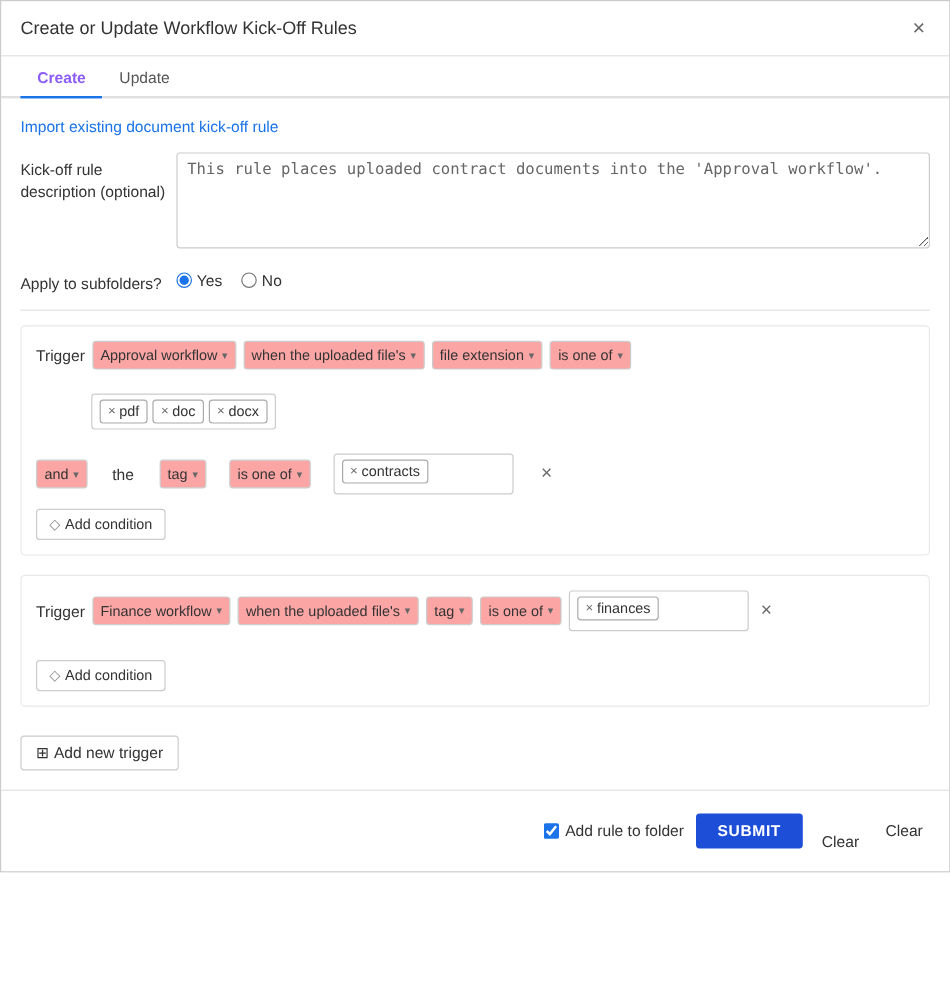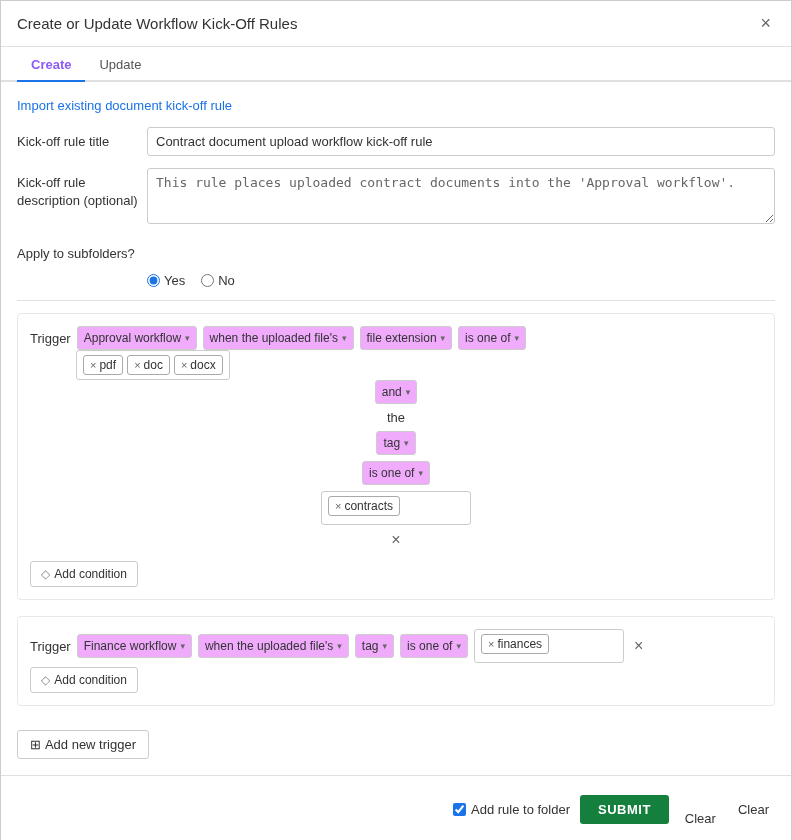--- a/index.html
+++ b/index.html
@@ -18,53 +18,53 @@
     .modal-body { padding: 16px; }
 
     .import-link { color: #1a73e8; font-size: 13px; cursor: pointer; text-decoration: none; display: inline-block; margin-bottom: 14px; }
 
     .form-row { display: flex; align-items: flex-start; margin-bottom: 12px; }
     .form-label { width: 130px; min-width: 130px; font-size: 13px; color: #333; padding-top: 6px; line-height: 1.4; }
     .form-control-wrap { flex: 1; }
 
     .text-input { width: 100%; border: 1px solid #ccc; border-radius: 3px; padding: 6px 8px; font-size: 13px; color: #333; outline: none; }
 
-    .textarea-input { width: 100%; border: 1px solid #ccc; border-radius: 3px; padding: 6px 8px; font-size: 13px; color: #666; height: 56px; resize: vertical; outline: none; }
-
-    .radio-group { display: flex; align-items: flex-start; gap: 16px; padding-top: 4px; margin-top: 30px; }
+    .textarea-input { width: 100%; border: 1px solid #ccc; border-radius: 3px; padding: 6px 8px; font-size: 13px; color: #666; height: 80px; resize: vertical; outline: none; }
+
+    .radio-group { display: flex; align-items: flex-start; gap: 16px; padding-top: 4px; }
     .radio-label { display: flex; align-items: center; gap: 4px; cursor: pointer; font-size: 13px; }
     .radio-label input { accent-color: #1a73e8; }
 
     .divider { border: none; border-top: 1px solid #e0e0e0; margin: 12px 0; }
 
     .trigger-section { margin-bottom: 16px; background: #fff; border: 1px solid #e8e8e8; border-radius: 4px; padding: 12px; }
 
-    .trigger-row { display: flex; align-items: center; gap: 6px; flex-wrap: wrap; margin-bottom: 0; }
+    .trigger-row { display: flex; align-items: center; gap: 6px; flex-wrap: wrap; margin-bottom: 20px; }
     .trigger-label { font-size: 13px; color: #333; font-weight: normal; min-width: 40px; }
 
-    .select-dropdown { border: 1px solid #ccc; border-radius: 3px; padding: 4px 6px; font-size: 12px; color: #333; background: #f0abfc; cursor: pointer; display: inline-flex; align-items: center; gap: 4px; white-space: nowrap; }
+    .select-dropdown { border: 1px solid #ccc; border-radius: 3px; padding: 4px 6px; font-size: 12px; color: #333; background: #fca5a5; cursor: pointer; display: inline-flex; align-items: center; gap: 4px; white-space: nowrap; }
     .select-dropdown .arrow { font-size: 9px; color: #666; }
 
     .tags-area { border: 1px solid #ccc; border-radius: 3px; padding: 4px 6px; min-height: 30px; display: flex; flex-wrap: wrap; gap: 4px; align-items: center; min-width: 120px; }
     .tag-chip { background: #fff; border: 1px solid #aaa; border-radius: 3px; padding: 2px 6px; font-size: 12px; display: inline-flex; align-items: center; gap: 3px; }
     .tag-chip .remove { cursor: pointer; color: #666; font-size: 11px; }
 
-    .condition-row { display: flex; align-items: center; gap: 6px; flex-wrap: wrap; margin-bottom: 8px; flex-direction: column; }
+    .condition-row { display: flex; align-items: center; gap: 19px; flex-wrap: wrap; margin-bottom: 8px; }
 
     .x-btn { background: none; border: none; font-size: 16px; color: #666; cursor: pointer; padding: 0 4px; }
 
     .add-condition-btn { background: #fff; border: 1px solid #ccc; border-radius: 3px; padding: 5px 10px; font-size: 12px; color: #333; cursor: pointer; display: inline-flex; align-items: center; gap: 4px; margin-top: 4px; }
     .add-condition-btn .diamond { color: #888; font-size: 12px; }
 
     .add-trigger-btn { background: #fff; border: 1px solid #ccc; border-radius: 3px; padding: 6px 12px; font-size: 13px; color: #333; cursor: pointer; display: inline-flex; align-items: center; gap: 4px; margin-top: 8px; }
 
     .modal-footer { display: flex; justify-content: flex-end; align-items: center; padding: 10px 16px; border-top: 1px solid #e0e0e0; gap: 10px; }
     .checkbox-label { display: flex; align-items: center; gap: 5px; font-size: 13px; color: #333; cursor: pointer; }
     .checkbox-label input { accent-color: #1a73e8; }
-    .btn-submit { background: #15803d; color: #fff; border: none; border-radius: 3px; padding: 7px 18px; font-size: 13px; font-weight: bold; cursor: pointer; letter-spacing: 0.5px; }
+    .btn-submit { background: #1d4ed8; color: #fff; border: none; border-radius: 3px; padding: 7px 18px; font-size: 13px; font-weight: bold; cursor: pointer; letter-spacing: 0.5px; }
     .btn-clear { background: none; border: none; color: #333; font-size: 13px; cursor: pointer; padding: 7px 6px; margin-top: 18px; }
     .btn-close { background: none; border: none; color: #333; font-size: 13px; cursor: pointer; padding: 7px 6px; }
 
     .tags-container { border: 1px solid #ccc; border-radius: 3px; padding: 4px 6px; min-height: 34px; display: flex; flex-wrap: wrap; gap: 4px; align-items: flex-start; min-width: 150px; max-width: 200px; }
   </style>
 </head>
 <body>
 
 <div class="modal">
 
@@ -77,26 +77,20 @@
     <div class="tab active">Create</div>
     <div class="tab">Update</div>
   </div>
 
   <div class="modal-body">
 
     
     <a class="import-link">Import existing document kick-off rule</a>
 
     
-    <div class="form-row">
-      <div class="form-label">Kick-off rule title</div>
-      <div class="form-control-wrap">
-        <input type="text" class="text-input" value="Contract document upload workflow kick-off rule" style="">
-      </div>
-    </div>
 
     
     <div class="form-row">
       <div class="form-label">Kick-off rule description (optional)</div>
       <div class="form-control-wrap">
         <textarea class="textarea-input" style="">This rule places uploaded contract documents into the 'Approval workflow'.</textarea>
       </div>
     </div>
 
     

